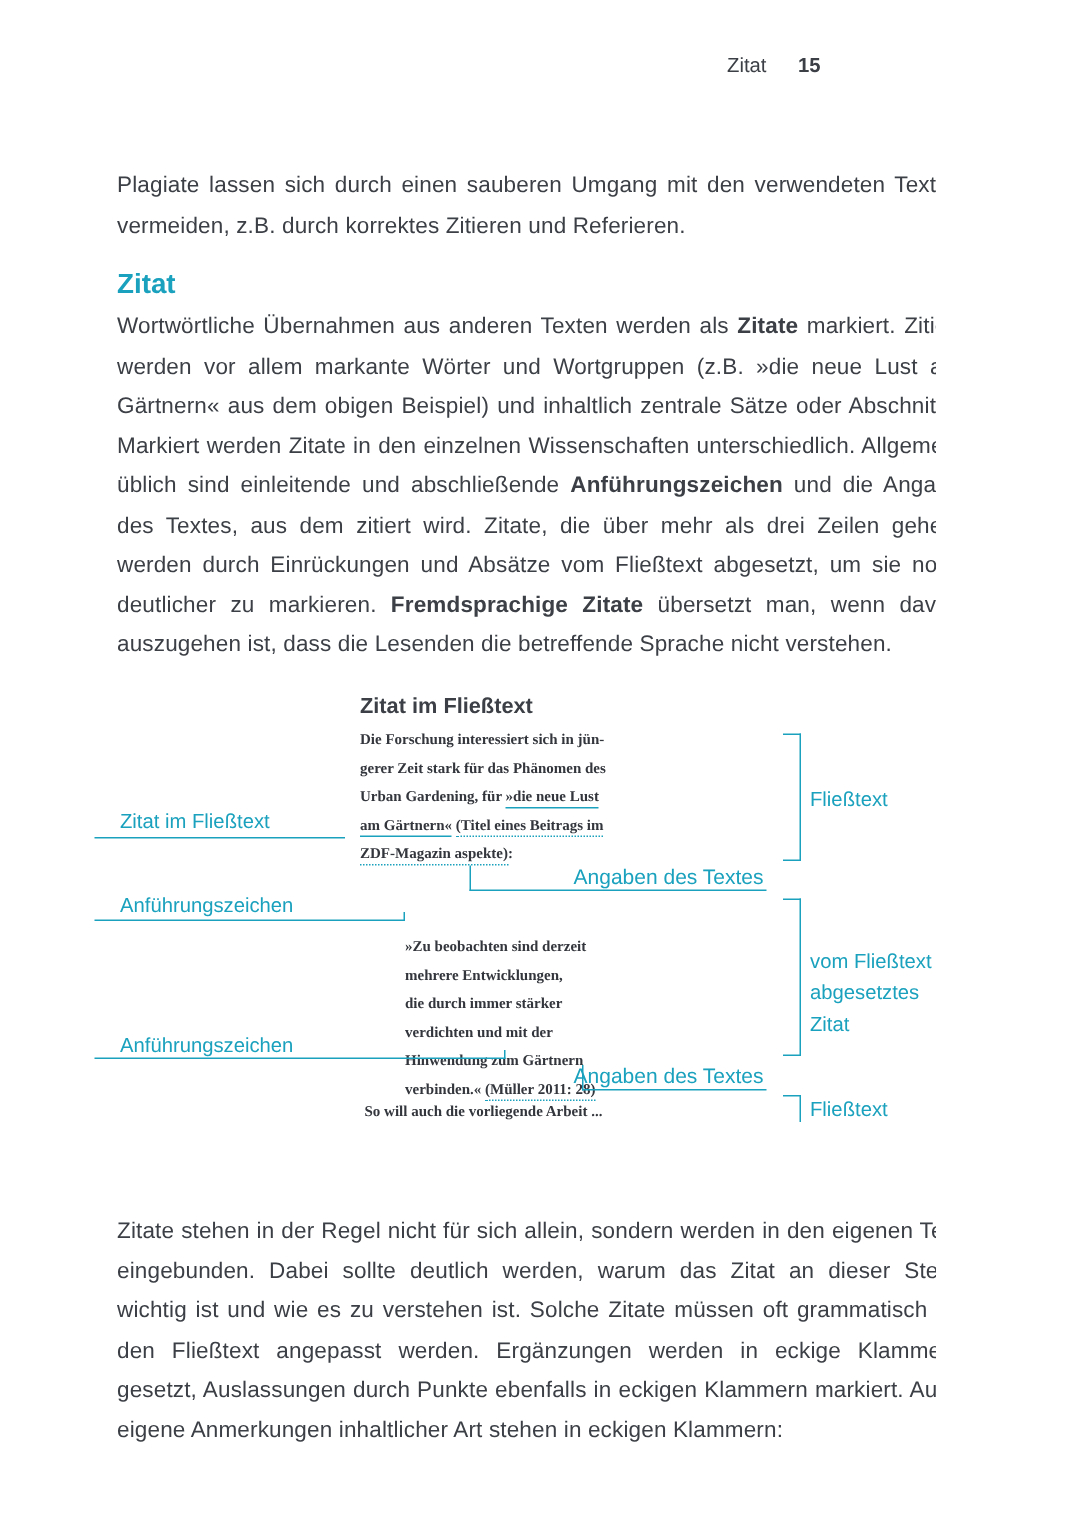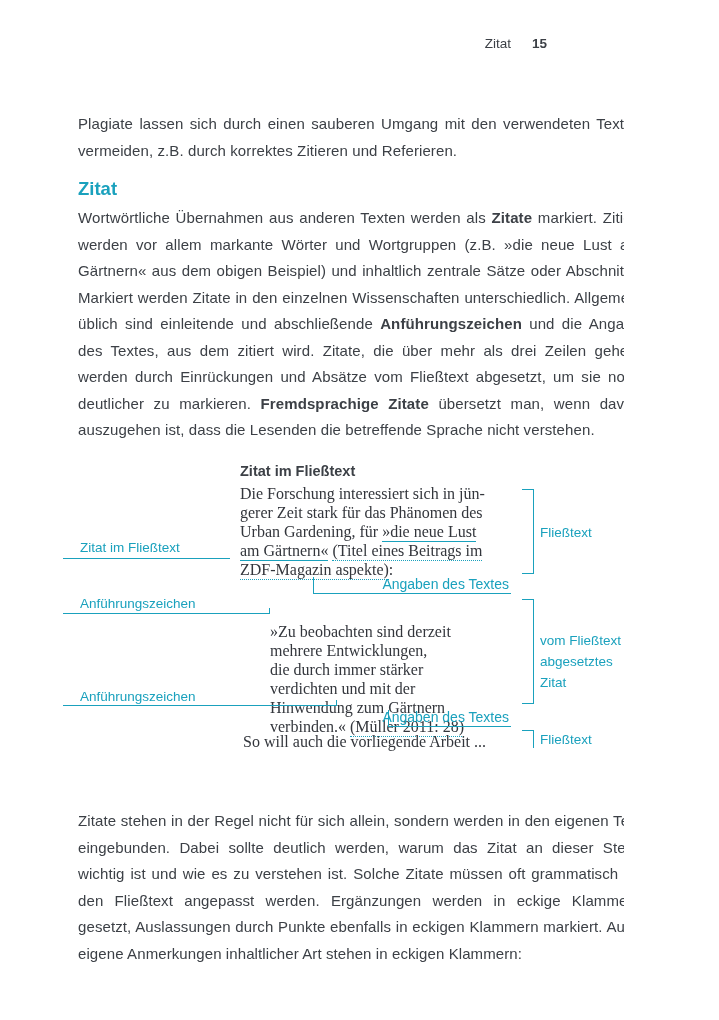--- a/index.html
+++ b/index.html
@@ -23,21 +23,21 @@
     text-align:justify;
   }
   .heading{
     position:absolute; left:78px; top:163px;
     color:var(--teal); font-weight:bold; font-size:18.5px; line-height:22px;
   }
   .b{ font-weight:bold; }
   
   .serif{
     font-family:"Liberation Serif", serif; color:var(--serif-ink);
-    font-size:16px; line-height:19px;
+    font-size:10px; line-height:19px;font-weight:bold;
   }
   .fig-title{
     position:absolute; left:240px; top:462px;
     font-weight:bold; font-size:14.5px; line-height:18px;
   }
   .u-solid{ border-bottom:1.5px solid var(--teal); padding-bottom:0.5px; }
   .u-dotted{ border-bottom:1.6px dotted var(--teal); padding-bottom:0.5px; }
   .mlabel{
     position:absolute; left:63px; border-bottom:1.5px solid var(--teal);
     color:var(--teal); font-size:13.5px;

